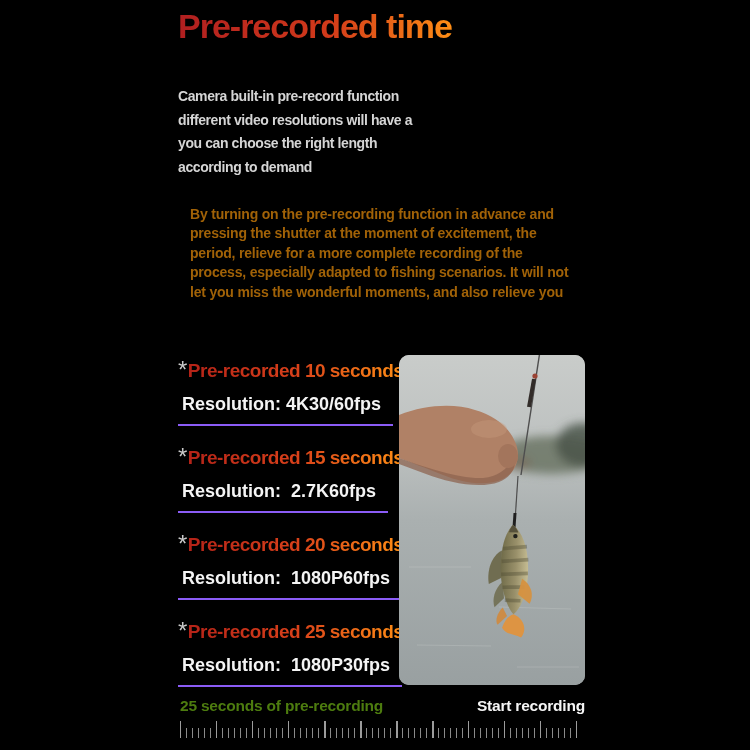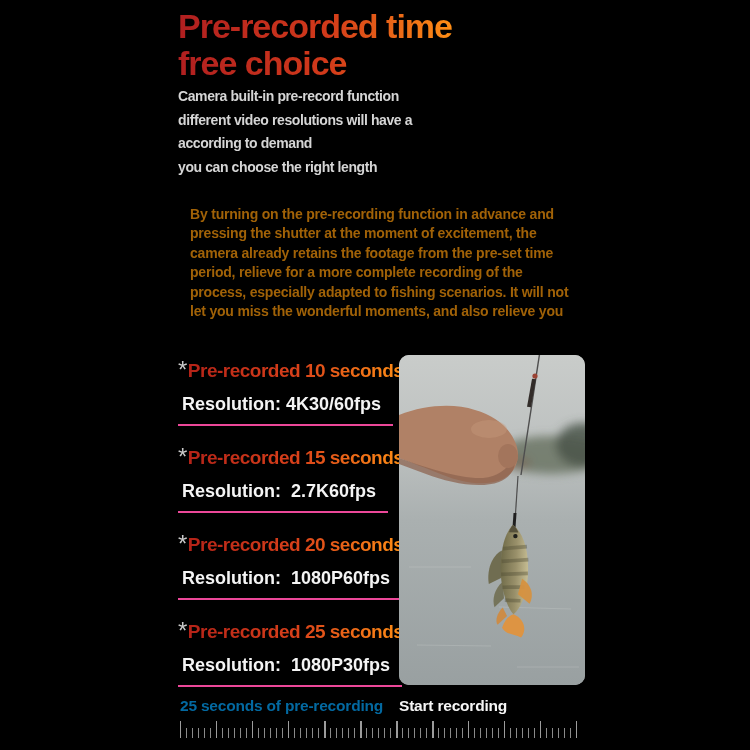--- a/index.html
+++ b/index.html
@@ -31,67 +31,65 @@
   .star{
     display:inline-block;color:#c9c9c9;font-size:24px;font-weight:400;
     transform:translateY(-4px);margin-right:1px;vertical-align:top;
   }
   .grad-text{
     background:linear-gradient(90deg,#b52318 0%,#d8401a 50%,#ff8e15 100%);
     -webkit-background-clip:text;background-clip:text;color:transparent;
   }
   .preset-res{
     font-size:18px;font-weight:700;color:#f4f4f4;white-space:pre;
-    width:fit-content;padding:0 12px 9px 4px;border-bottom:2px solid #ec4899;
+    width:fit-content;padding:0 12px 9px 4px;border-bottom:2px solid #8b5cf6;
   }
   
   .photo{
     position:absolute;left:399px;top:355px;width:186px;height:330px;
     border-radius:10px;overflow:hidden;background:#aeb3b2;
   }
   
   .caption-left{
     position:absolute;left:180px;top:697px;
-    font-size:15.5px;font-weight:700;letter-spacing:-0.2px;color:#0369a1;
+    font-size:15.5px;font-weight:700;letter-spacing:-0.2px;color:#4d7c0f;
   }
   .caption-right{
-    position:absolute;left:399px;top:697px;width:186px;text-align:left;
+    position:absolute;left:399px;top:697px;width:186px;text-align:right;
     font-size:15.5px;font-weight:700;letter-spacing:-0.2px;color:#f5f5f5;
   }
   .ruler{position:absolute;left:180px;top:721px;width:400px;height:17px;}
   .ruler .ticks-short{
     position:absolute;left:0;right:0;bottom:0;height:10px;
     background:repeating-linear-gradient(90deg,#8a8a8a 0 1.5px,transparent 1.5px 6px);
   }
   .ruler .ticks-tall{
     position:absolute;left:0;right:0;bottom:0;height:17px;
     background:repeating-linear-gradient(90deg,#9c9c9c 0 1.5px,transparent 1.5px 36px);
   }
 </style>
 </head>
 <body>
 
 <div class="page">
 
   <div class="h1">
     <span>Pre-recorded time</span><br>
-    <span>free choice</span>
   </div>
 
   <div class="h2">
     <div>Camera built-in pre-record function</div>
     <div>different video resolutions will have a</div>
+    <div>you can choose the right length</div>
     <div>according to demand</div>
-    <div>you can choose the right length</div>
   </div>
 
   <div class="body-text">
     <div>By turning on the pre-recording function in advance and</div>
     <div>pressing the shutter at the moment of excitement, the</div>
-    <div>camera already retains the footage from the pre-set time</div>
     <div>period, relieve for a more complete recording of the</div>
     <div>process, especially adapted to fishing scenarios. It will not</div>
     <div>let you miss the wonderful moments, and also relieve you</div>
   </div>
 
   <div class="presets">
 
     <div class="preset">
       <div class="preset-title">
         <span class="star">*</span><span class="grad-text">Pre-recorded 10 seconds</span>

